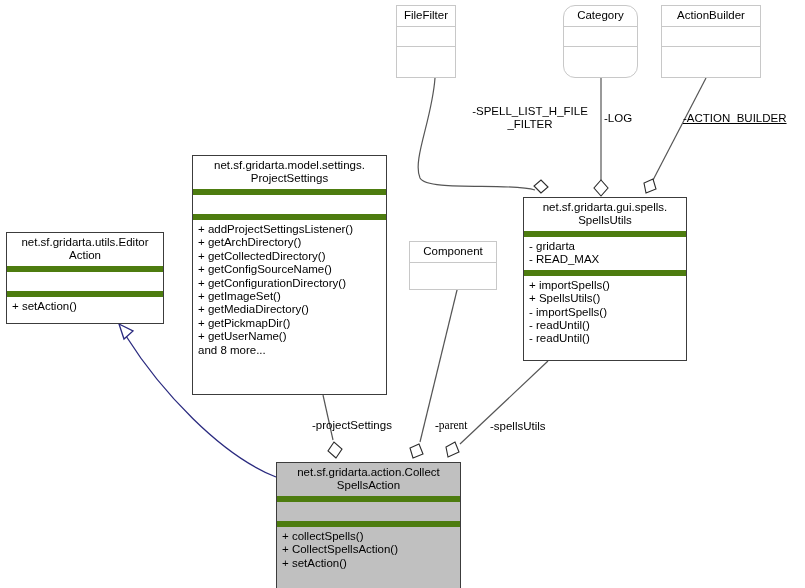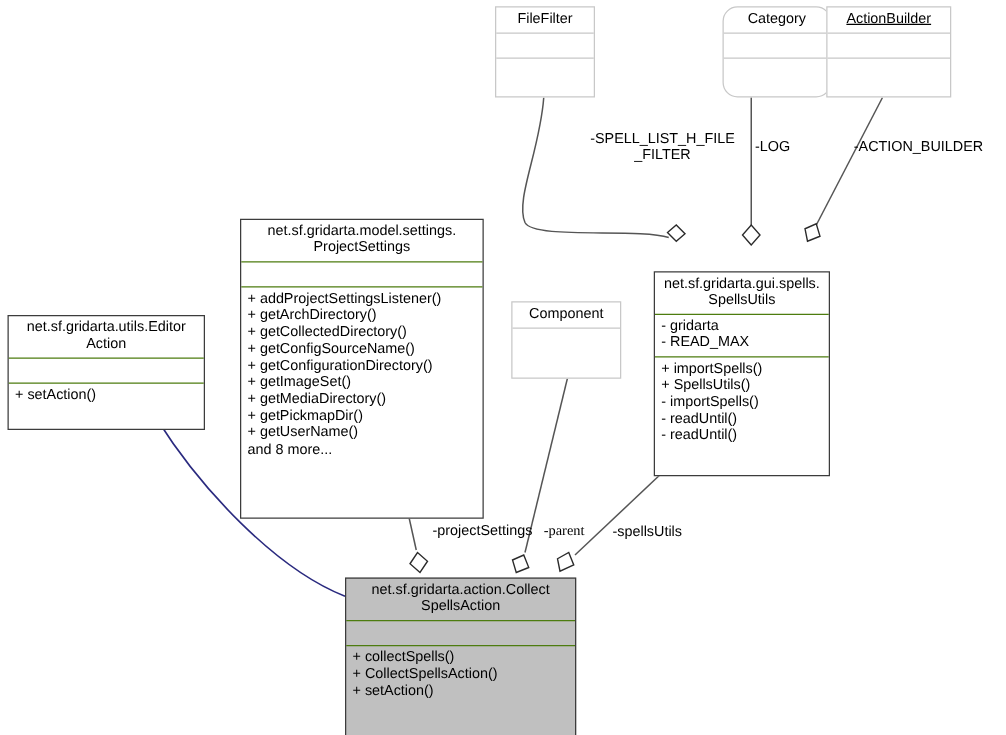--- a/index.html
+++ b/index.html
@@ -28,39 +28,38 @@
     position: absolute;
     box-sizing: border-box;
     background: #ffffff;
     z-index: 5;
   }
   .uml-box.plain {
     border: 1px solid #c8c8c8;
   }
   .uml-box.strong {
     border: 1px solid #3c3c3c;
-    margin-top: 20px;
   }
   .uml-box.focus {
     border: 1px solid #3c3c3c;
     background: #c0c0c0;
   }
   .uml-title {
     text-align: center;
     font-size: 11.5px;
     color: #000000;
     line-height: 13px;
     padding: 3px 4px 4px 4px;
     white-space: pre-line;
   }
   .uml-sep-plain {
     border-top: 1px solid #c8c8c8;
   }
   .uml-sep-strong {
-    border-top: 1px solid #4d7c0f;
+    border-top: 6px solid #4d7c0f;
   }
   .uml-compartment {
     font-size: 11.5px;
     color: #000000;
     line-height: 13.4px;
     padding: 3px 4px 3px 5px;
   }
   .uml-compartment.empty {
     height: 19px;
     padding: 0;
@@ -116,33 +115,33 @@
       <path d="M 548 361 L 460 444" fill="none" stroke="#555555" stroke-width="1.2"></path>
       <polygon points="448,457 446,447 455,442 459,452" fill="#ffffff" stroke="#2b2b2b" stroke-width="1.1"></polygon>
     </g>
 
     <g>
       <path d="M 276 477 C 220 455 160 390 126 336" fill="none" stroke="#2a2a7f" stroke-width="1.3"></path>
       <polygon points="119,324 133,331 124,339" fill="#ffffff" stroke="#2a2a7f" stroke-width="1.3"></polygon>
     </g>
   </svg>
 
-  <div class="uml-box plain" style="left:396px; top:5px; width:80px; height:73px;">
+  <div class="uml-box plain" style="left:396px; top:5px; width:60px; height:73px;">
     <div class="uml-title">FileFilter</div>
     <div class="uml-compartment empty uml-sep-plain"></div>
     <div class="uml-compartment empty uml-sep-plain"></div>
   </div>
 
-  <div class="uml-box plain" style="left:578px; top:5px; width:87px; height:73px;border-radius:12px;">
+  <div class="uml-box plain" style="left:563px; top:5px; width:75px; height:73px;border-radius:12px;">
     <div class="uml-title">Category</div>
     <div class="uml-compartment empty uml-sep-plain"></div>
     <div class="uml-compartment empty uml-sep-plain"></div>
   </div>
 
-  <div class="uml-box plain" style="left:661px; top:5px; width:100px; height:73px;text-decoration:underline;">
+  <div class="uml-box plain" style="left:661px; top:5px; width:100px; height:73px;">
     <div class="uml-title">ActionBuilder</div>
     <div class="uml-compartment empty uml-sep-plain"></div>
     <div class="uml-compartment empty uml-sep-plain"></div>
   </div>
 
   <div class="uml-box strong" style="left:192px; top:155px; width:195px; height:240px;">
     <div class="uml-title">net.sf.gridarta.model.settings.
 ProjectSettings</div>
     <div class="uml-compartment empty uml-sep-strong"></div>
     <div class="uml-compartment uml-sep-strong">
@@ -152,21 +151,21 @@
         <div class="uml-member">+ getConfigSourceName()</div>
         <div class="uml-member">+ getConfigurationDirectory()</div>
         <div class="uml-member">+ getImageSet()</div>
         <div class="uml-member">+ getMediaDirectory()</div>
         <div class="uml-member">+ getPickmapDir()</div>
         <div class="uml-member">+ getUserName()</div>
         <div class="uml-member">and 8 more...</div>
       </div>
   </div>
 
-  <div class="uml-box strong" style="left:523px; top:197px; width:141px; height:164px;">
+  <div class="uml-box strong" style="left:523px; top:197px; width:164px; height:164px;">
     <div class="uml-title">net.sf.gridarta.gui.spells.
 SpellsUtils</div>
     <div class="uml-compartment uml-sep-strong">
         <div class="uml-member">- gridarta</div>
         <div class="uml-member">- READ_MAX</div>
       </div>
     <div class="uml-compartment uml-sep-strong">
         <div class="uml-member">+ importSpells()</div>
         <div class="uml-member">+ SpellsUtils()</div>
         <div class="uml-member">- importSpells()</div>
@@ -177,42 +176,42 @@
 
   <div class="uml-box strong" style="left:6px; top:232px; width:158px; height:92px;">
     <div class="uml-title">net.sf.gridarta.utils.Editor
 Action</div>
     <div class="uml-compartment empty uml-sep-strong"></div>
     <div class="uml-compartment uml-sep-strong">
         <div class="uml-member">+ setAction()</div>
       </div>
   </div>
 
-  <div class="uml-box plain" style="left:409px; top:241px; width:88px; height:62px;">
+  <div class="uml-box plain" style="left:409px; top:241px; width:88px; height:49px;">
     <div class="uml-title">Component</div>
     <div class="uml-compartment empty uml-sep-plain"></div>
   </div>
 
   <div class="uml-box focus" style="left:276px; top:462px; width:185px; height:146px;">
     <div class="uml-title">net.sf.gridarta.action.Collect
 SpellsAction</div>
     <div class="uml-compartment empty uml-sep-strong"></div>
     <div class="uml-compartment uml-sep-strong">
         <div class="uml-member">+ collectSpells()</div>
         <div class="uml-member">+ CollectSpellsAction()</div>
         <div class="uml-member">+ setAction()</div>
       </div>
   </div>
 
   <div class="edge-label center" style="left:460px; top:105px; width:140px;">-SPELL_LIST_H_FILE
 _FILTER</div>
 
   <div class="edge-label" style="left:604px; top:112px; width:40px;">-LOG</div>
 
-  <div class="edge-label" style="left:683px; top:112px; width:122px;">-ACTION_BUILDER</div>
-
-  <div class="edge-label" style="left:346px; top:419px; width:100px;">-projectSettings</div>
+  <div class="edge-label" style="left:683px; top:112px; width:122px;text-decoration:underline;">-ACTION_BUILDER</div>
+
+  <div class="edge-label" style="left:312px; top:419px; width:100px;">-projectSettings</div>
 
   <div class="edge-label" style="left:435px; top:419px; width:52px;font-family:Liberation Serif, serif;">-parent</div>
 
   <div class="edge-label" style="left:490px; top:420px; width:76px;">-spellsUtils</div>
 
 </div>
 
 </body></html>

